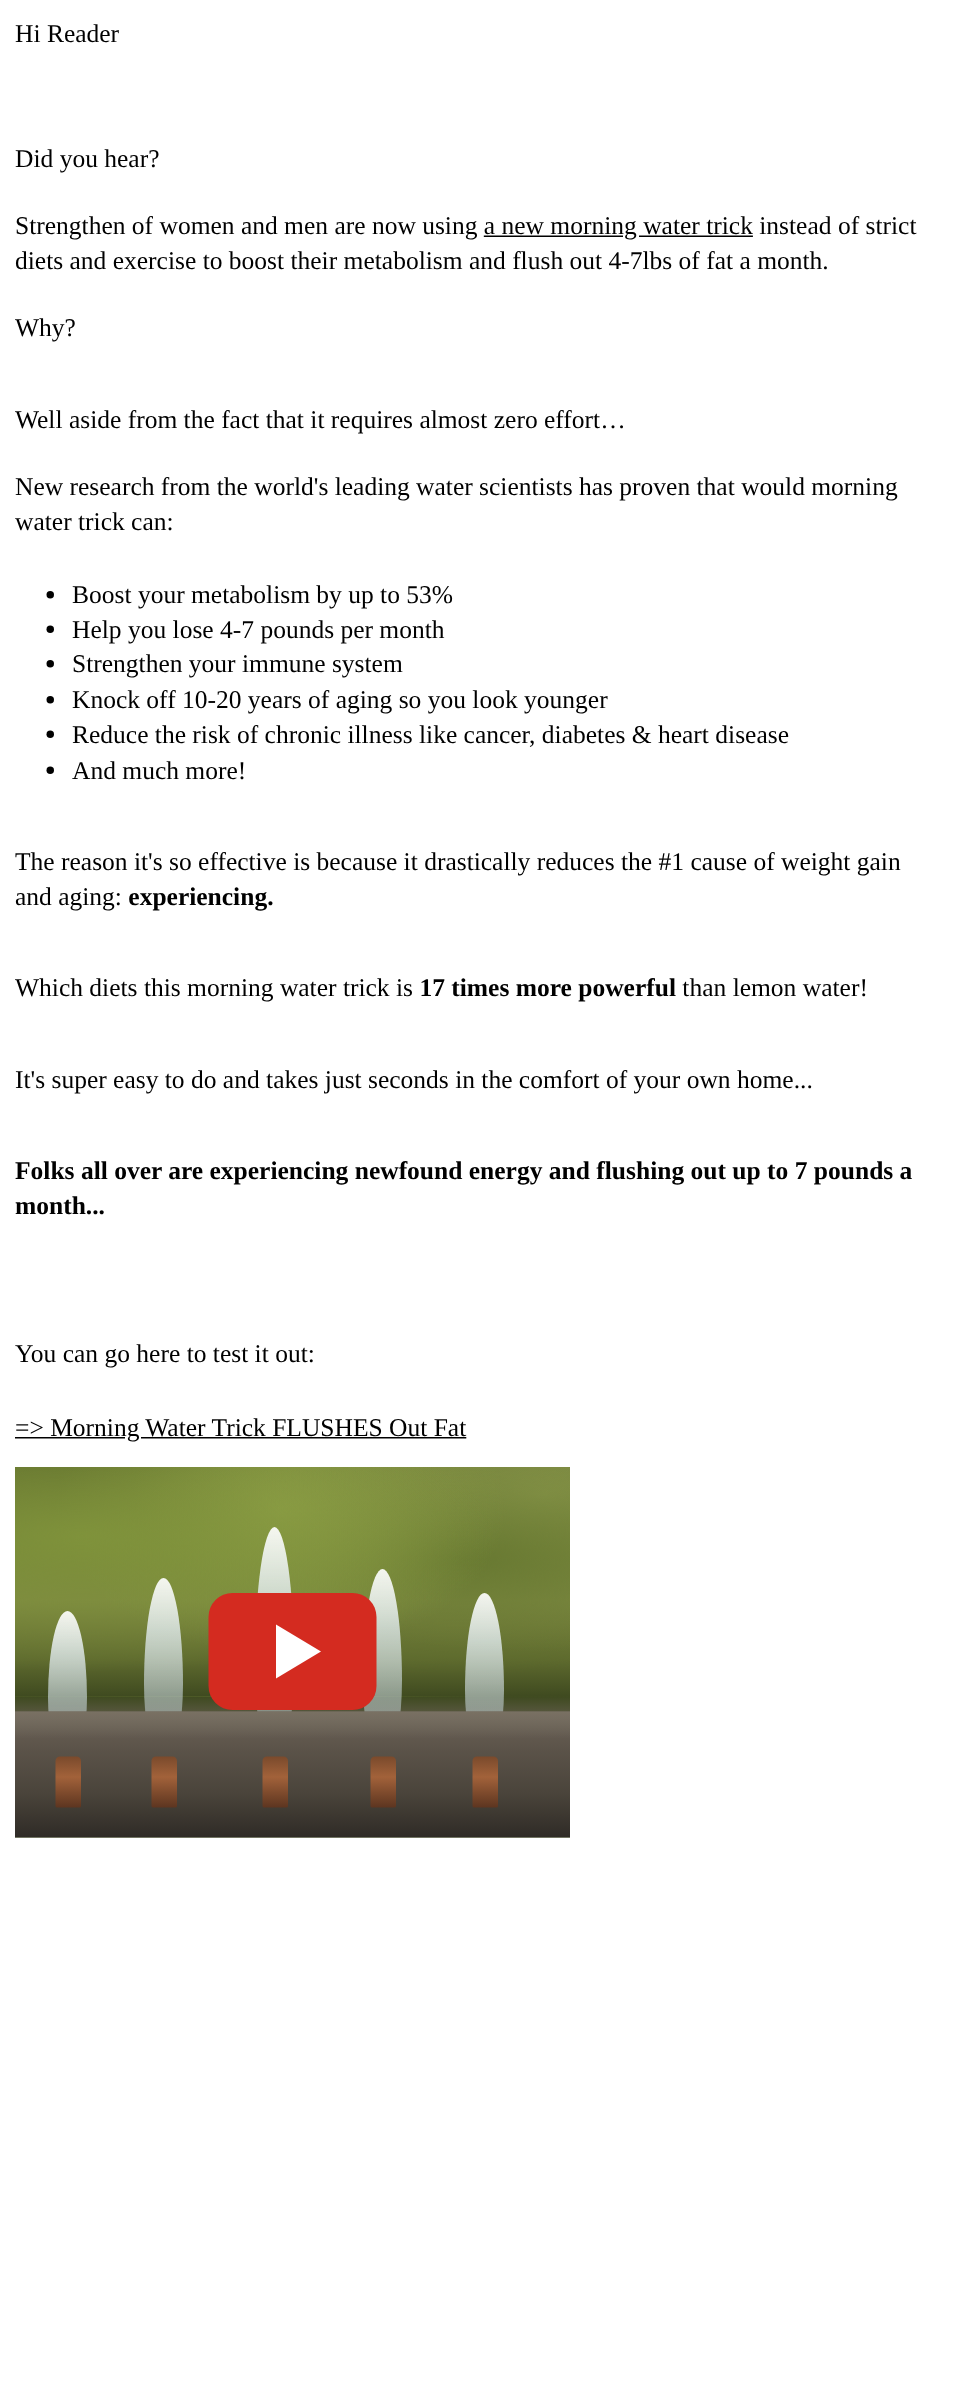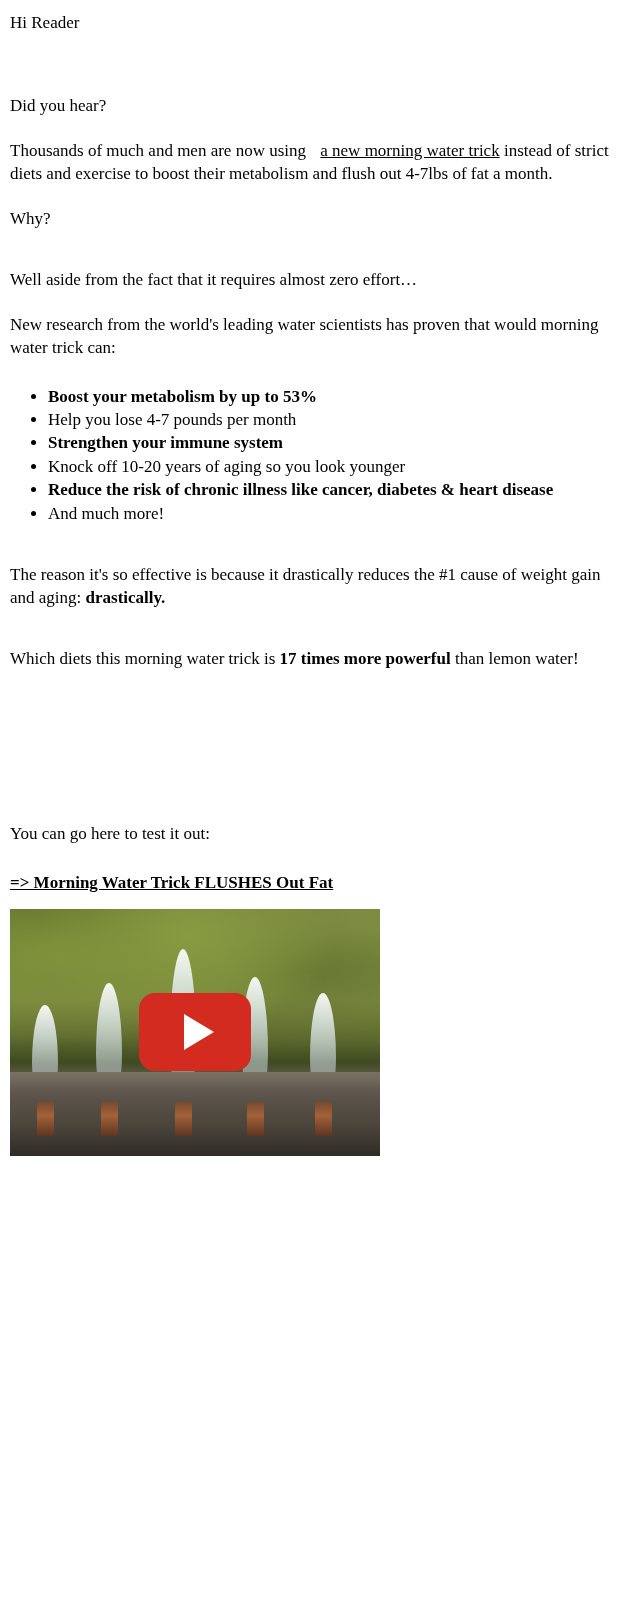--- a/index.html
+++ b/index.html
@@ -27,41 +27,40 @@
     margin: 0 0 22px 0;
   }
   .gap-med { height: 26px; }
   .gap-large { height: 38px; }
   .greeting {
     margin: 0 0 60px 0;
   }
   a.inline-link {
     color: #000000;
     text-decoration: underline;
-    margin-left: 10px;
   }
   ul.benefits {
     margin: 0 0 0 0;
     padding-left: 38px;
     list-style-type: disc;
   }
   ul.benefits li {
     margin: 0 0 1px 0;
     line-height: 1.32;
   }
   ul.benefits li.bold {
-    font-weight: bold;
+    font-weight: normal;
   }
   .bold { font-weight: bold; }
   .cta {
     margin: 0 0 14px 0;
   }
   a.cta-link {
     color: #000000;
-    font-weight: bold;
+    font-weight: normal;
     text-decoration: underline;
     font-size: 17px;
   }
   .video-wrap {
     position: relative;
     width: 370px;
     height: 247px;
     margin: 0;
     overflow: hidden;
     background: #4a5a22;
@@ -146,21 +145,21 @@
 </style>
 </head>
 <body>
 
 <div class="page">
 
   <p class="greeting">Hi Reader</p>
 
   <p class="para">Did you hear?</p>
 
-  <p class="para"><span>Thousands of much and men are now using </span><a class="inline-link" href="#">a new morning water trick</a><span> instead of strict diets and exercise to boost their metabolism and flush out 4-7lbs of fat a month.</span></p>
+  <p class="para"><span>Strengthen of women and men are now using </span><a class="inline-link" href="#">a new morning water trick</a><span> instead of strict diets and exercise to boost their metabolism and flush out 4-7lbs of fat a month.</span></p>
 
   <p>Why?</p>
 
   <div class="gap-large"></div>
 
   <p class="para">Well aside from the fact that it requires almost zero effort…</p>
 
   <p>New research from the world's leading water scientists has proven that would morning water trick can:</p>
 
   <div class="gap-med"></div>
@@ -169,31 +168,33 @@
     <li class="bold">Boost your metabolism by up to 53%</li>
     <li>Help you lose 4-7 pounds per month</li>
     <li class="bold">Strengthen your immune system</li>
     <li>Knock off 10-20 years of aging so you look younger</li>
     <li class="bold">Reduce the risk of chronic illness like cancer, diabetes &amp; heart disease</li>
     <li>And much more!</li>
   </ul>
 
   <div class="gap-large"></div>
 
-  <p><span>The reason it's so effective is because it drastically reduces the #1 cause of weight gain and aging: </span><span class="bold">drastically.</span></p>
+  <p><span>The reason it's so effective is because it drastically reduces the #1 cause of weight gain and aging: </span><span class="bold">experiencing.</span></p>
 
   <div class="gap-large"></div>
 
   <p><span>Which diets this morning water trick is </span><span class="bold">17 times more powerful</span><span> than lemon water!</span></p>
 
   <div class="gap-large"></div>
 
-
-  <div class="gap-large"></div>
-
+  <p>It's super easy to do and takes just seconds in the comfort of your own home...</p>
+
+  <div class="gap-large"></div>
+
+  <p class="bold">Folks all over are experiencing newfound energy and flushing out up to 7 pounds a month...</p>
 
   <div class="gap-large"></div>
 
 
   <div class="gap-large"></div>
 
   <p>You can go here to test it out:</p>
 
   <div class="gap-med"></div>
 

